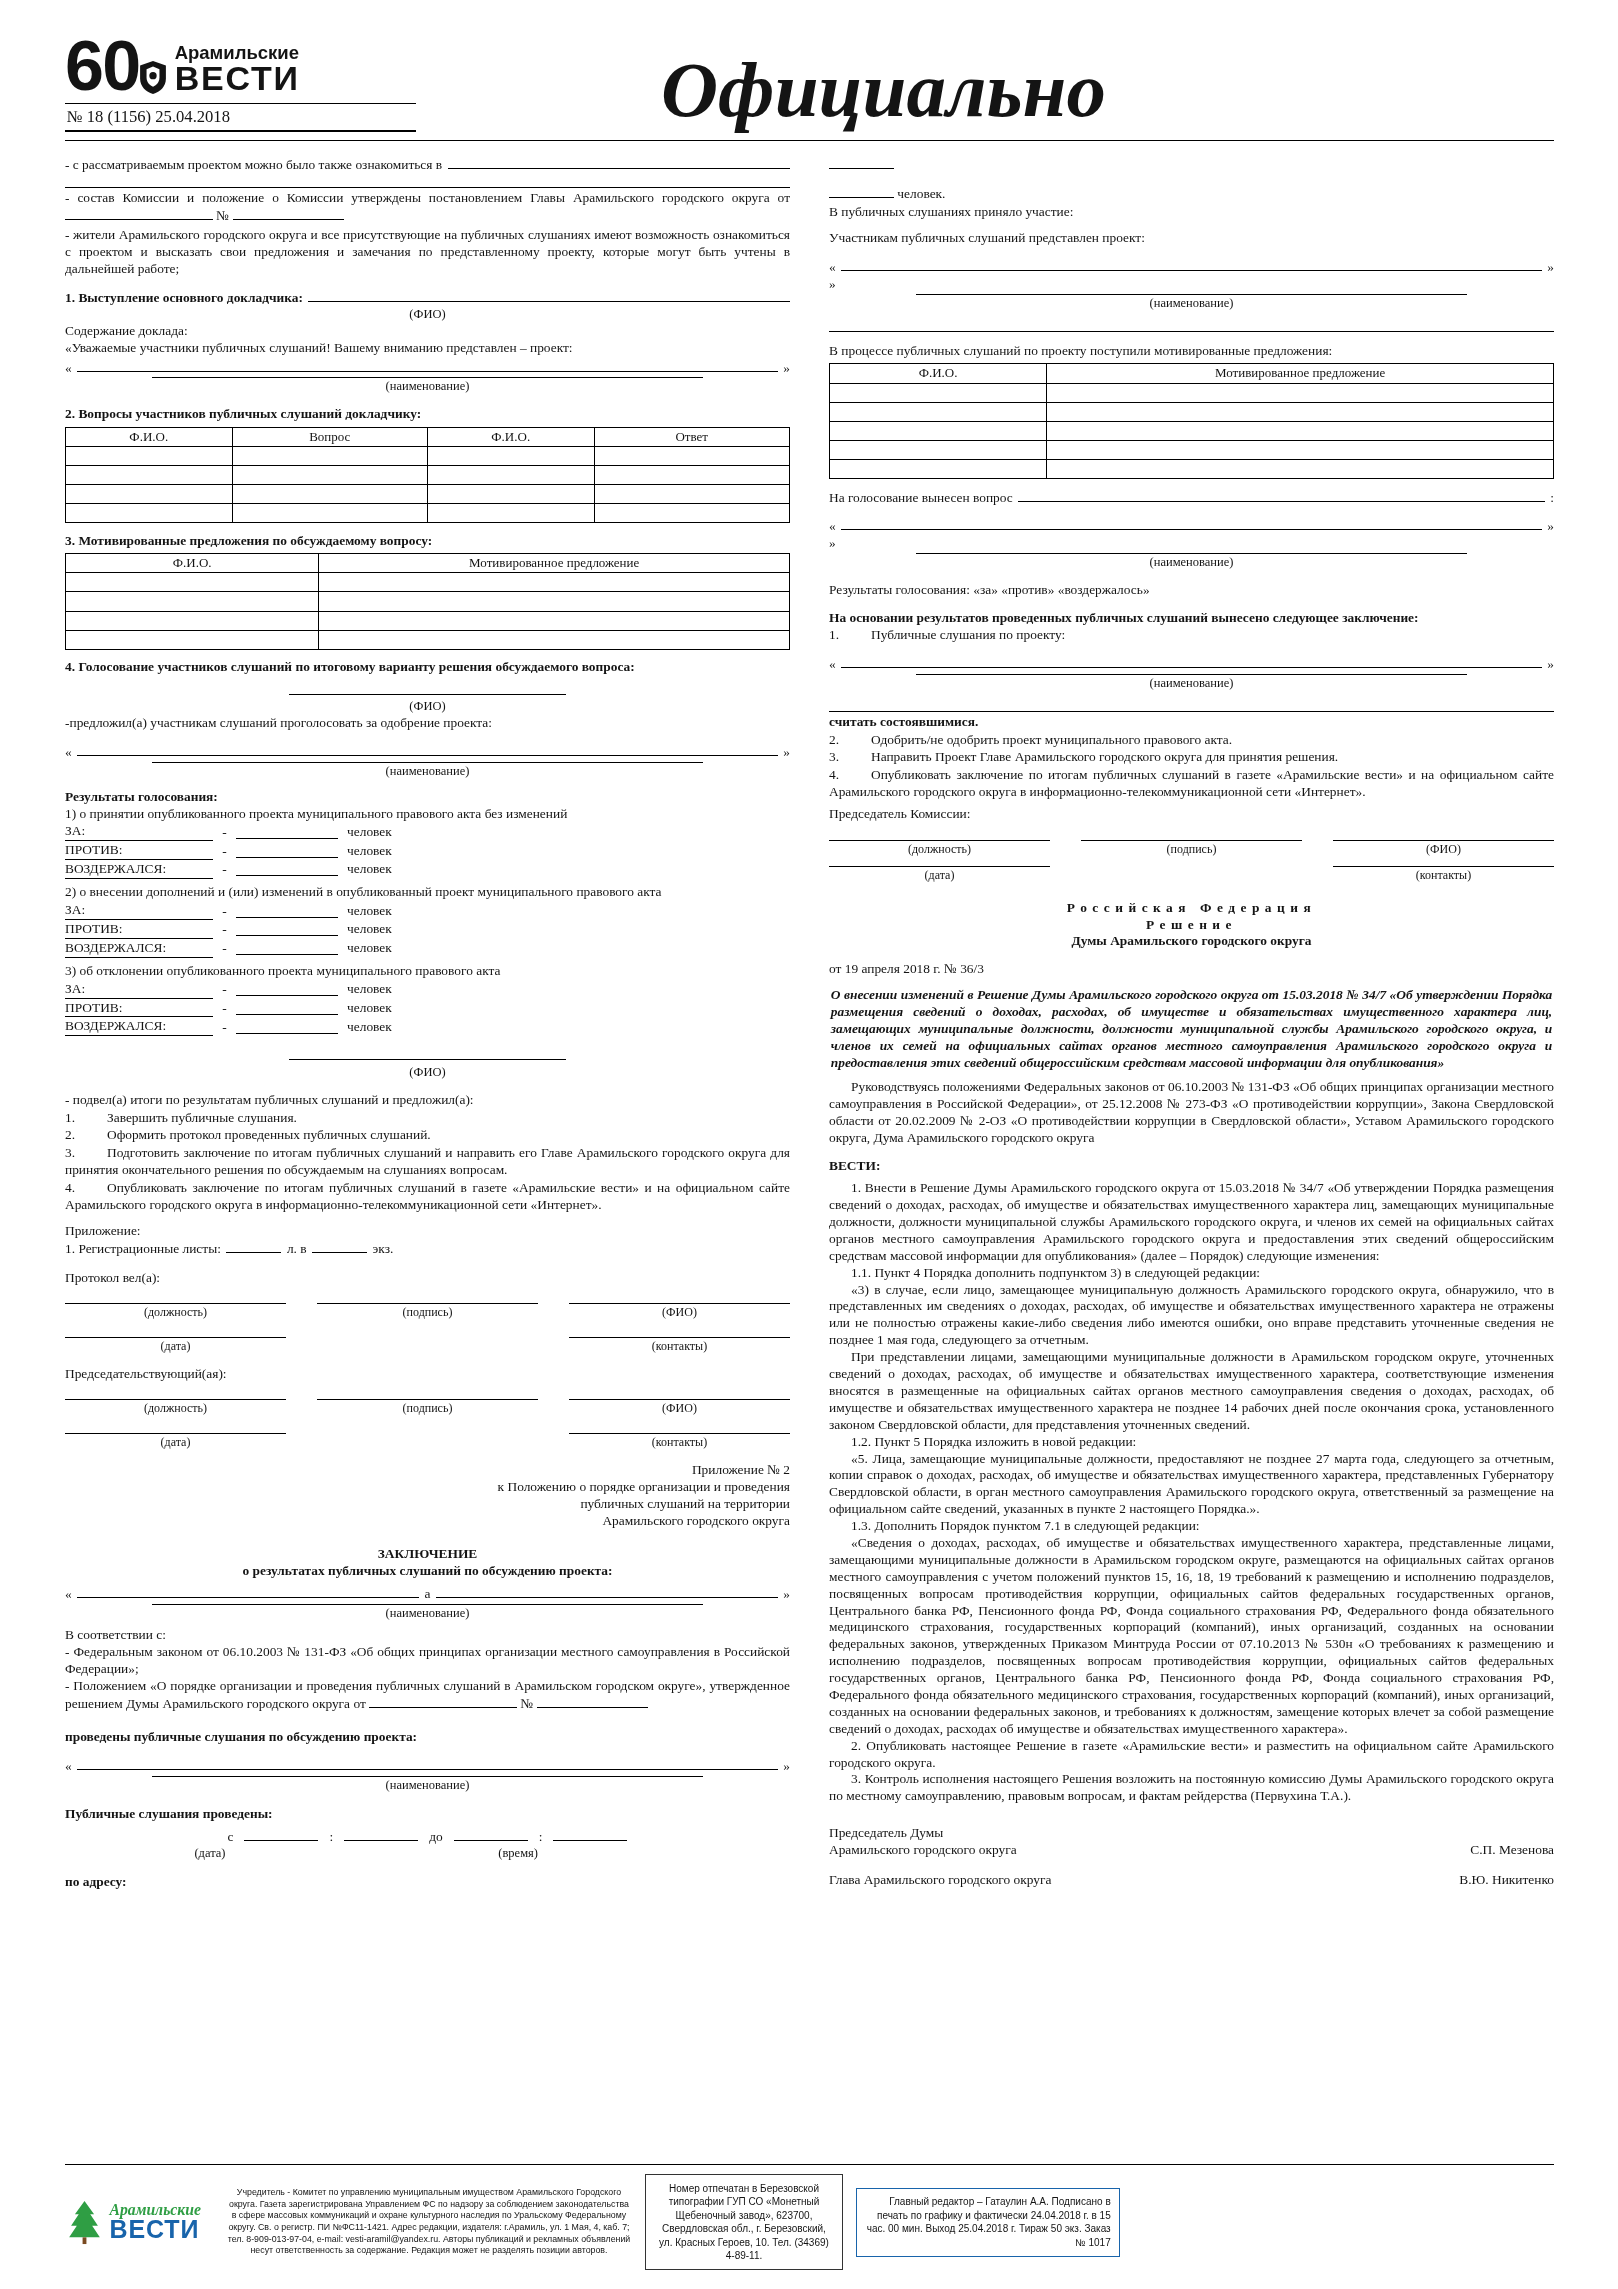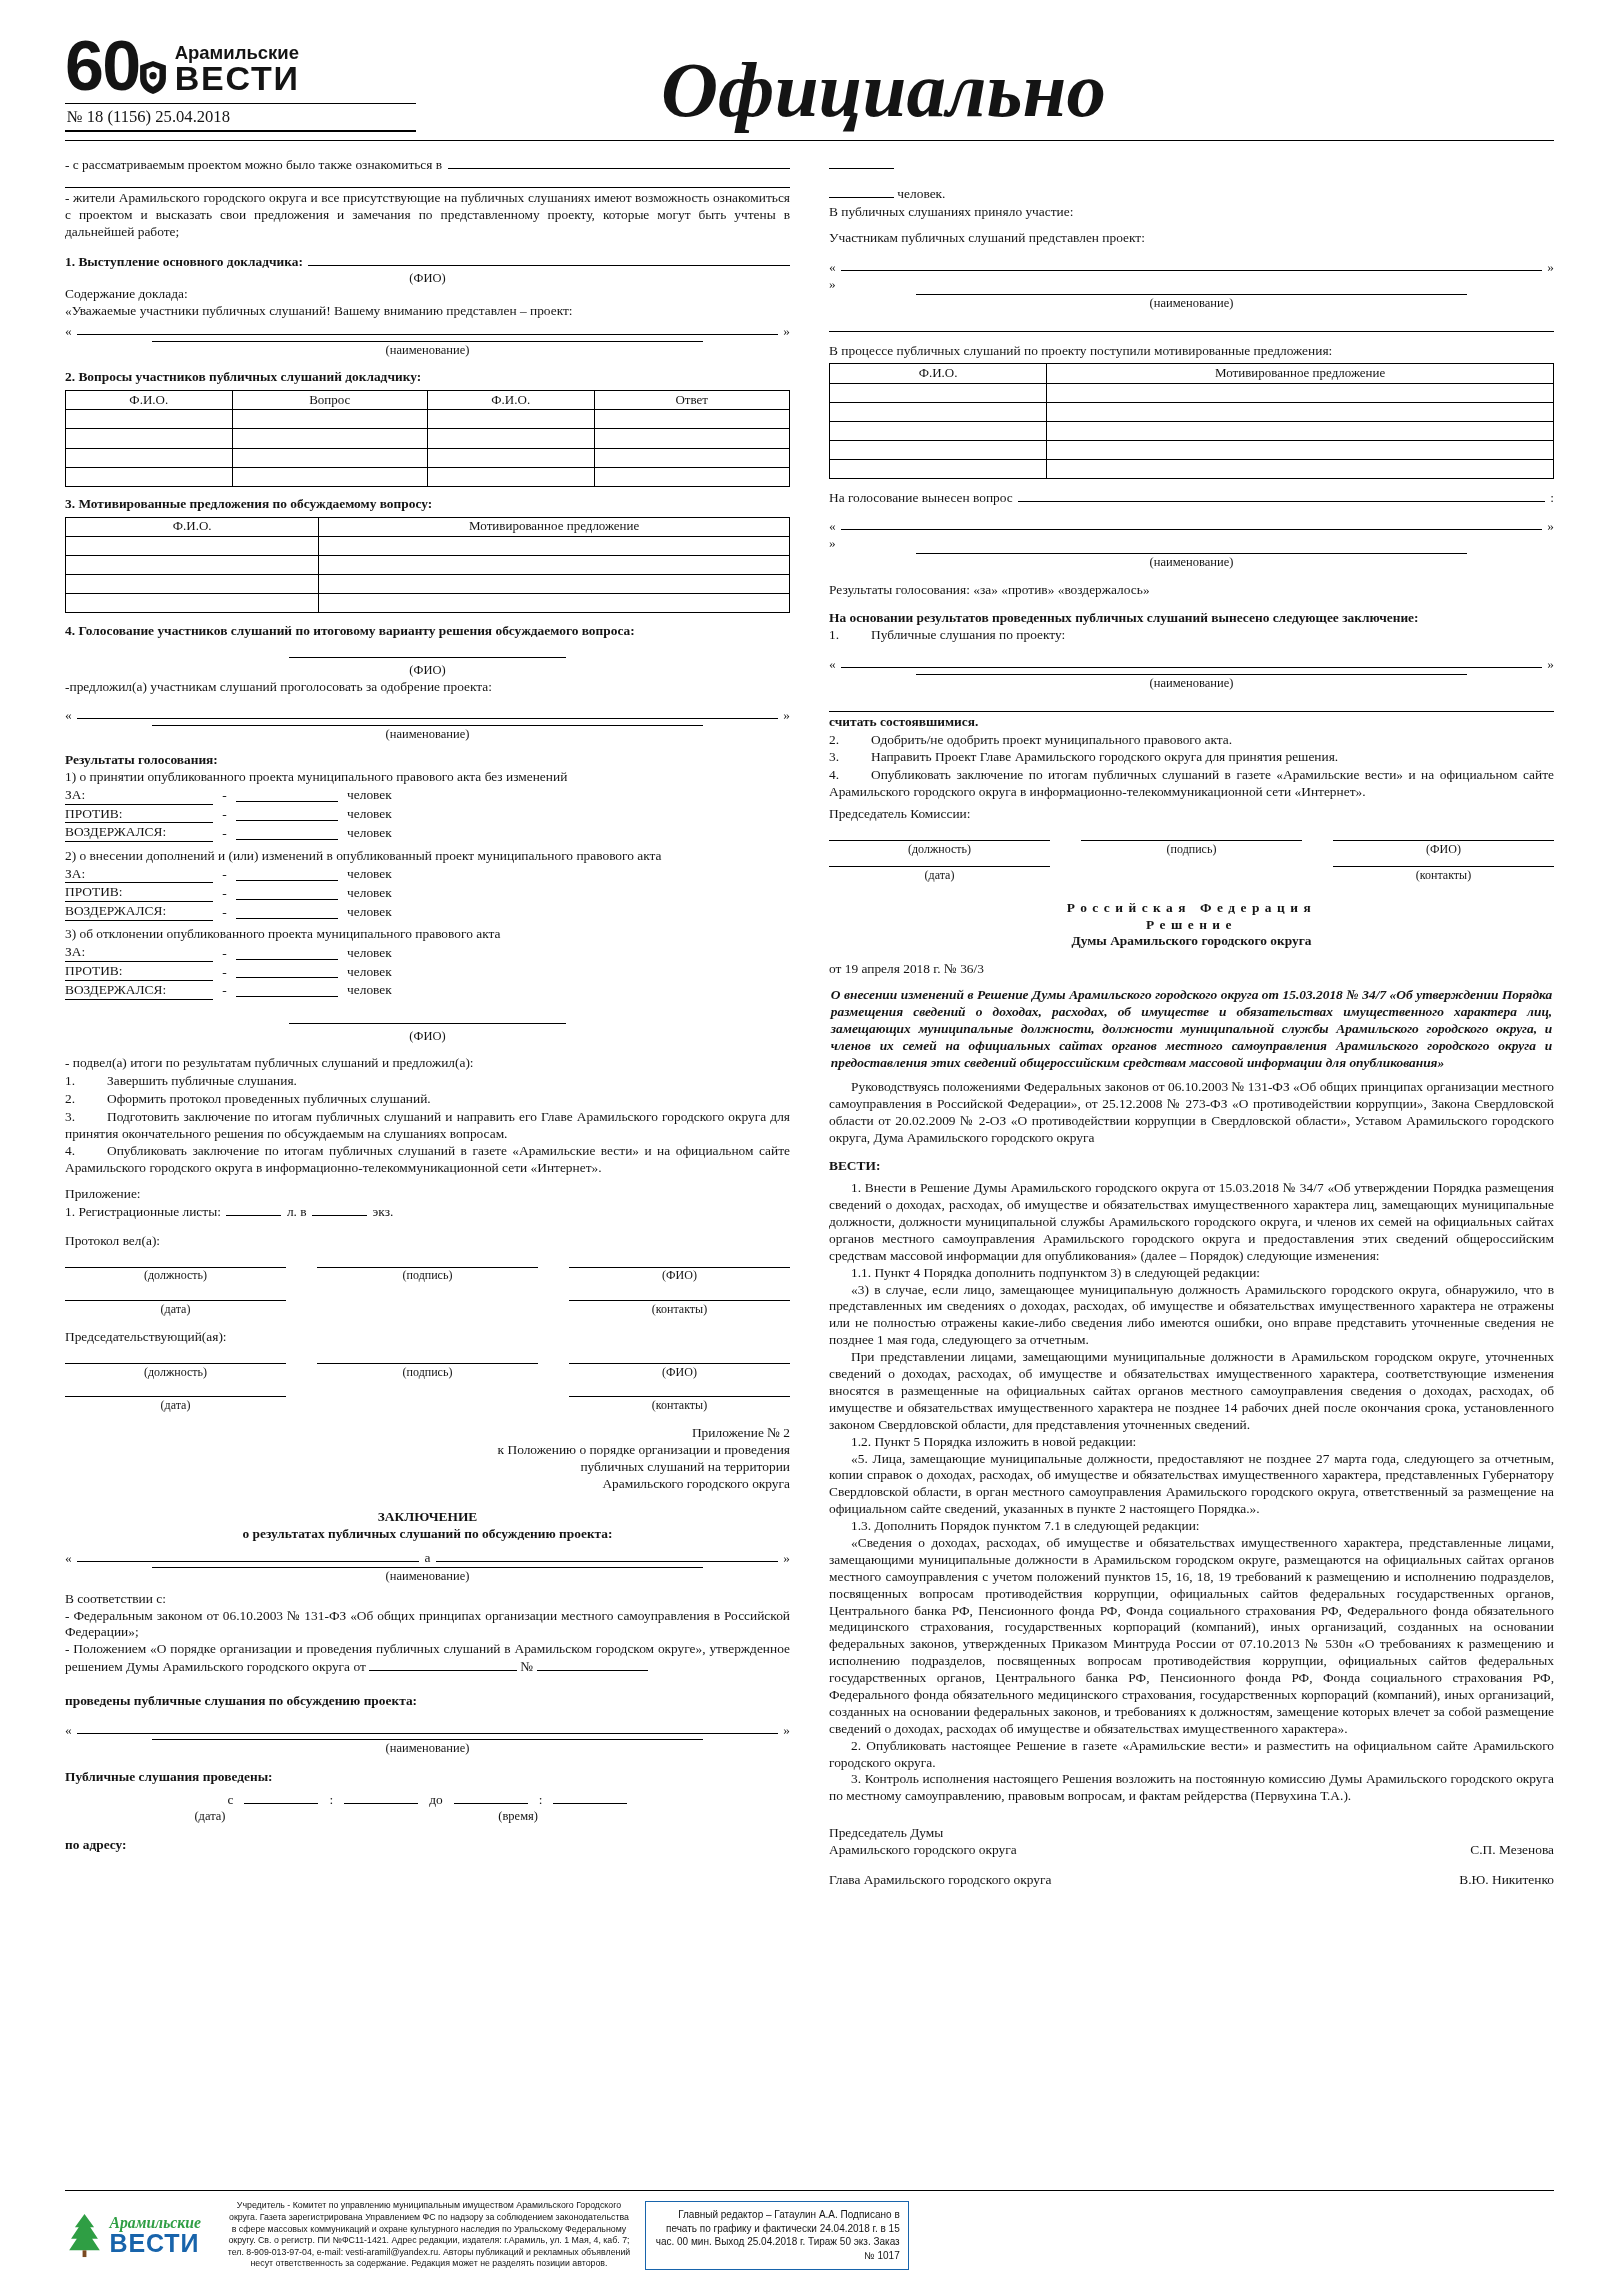--- a/index.html
+++ b/index.html
@@ -96,20 +96,26 @@
 
   <div class="cols">
 
     <div class="col">
 
       <div class="row">
         <span>- с рассматриваемым проектом можно было также ознакомиться в</span>
           <span class="fillb"></span>
       </div>
       <div class="blankline"></div>
+      <p class="just mt2">
+        <span>- состав Комиссии и положение о Комиссии утверждены постановлением Главы Арамильского городского округа от</span>
+        <span class="bl w160"></span>
+        <span>№</span>
+        <span class="bl w120"></span>
+      </p>
       <p class="just mt2">- жители Арамильского городского округа и все присутствующие на публичных слушаниях имеют возможность ознакомиться с проектом и высказать свои предложения и замечания по представленному проекту, которые могут быть учтены в дальнейшей работе;</p>
 
       <div class="row mt14">
         <span class="b">1. Выступление основного докладчика:</span>
         <span class="fillb"></span>
       </div>
       <div class="clabel">(ФИО)</div>
 
       <p>Содержание доклада:</p>
       <p class="just">«Уважаемые участники публичных слушаний! Вашему вниманию представлен – проект:</p>
@@ -506,17 +512,18 @@
       <svg width="39" height="46" viewBox="0 0 40 48">
         <path d="M20 2 L30 16 L26 16 L34 28 L28 28 L36 40 L4 40 L12 28 L6 28 L14 16 L10 16 Z" fill="#2f9e44"></path>
         <rect x="18" y="40" width="4" height="7" fill="#7a4a21"></rect>
       </svg>
       <div class="flogo-txt">
         <div class="flogo-top">Арамильские</div>
         <div class="flogo-bot">ВЕСТИ</div>
       </div>
     </div>
     <div class="ffine">Учредитель - Комитет по управлению муниципальным имуществом Арамильского Городского округа. Газета зарегистрирована Управлением ФС по надзору за соблюдением законодательства в сфере массовых коммуникаций и охране культурного наследия по Уральскому Федеральному округу. Св. о регистр. ПИ №ФС11-1421. Адрес редакции, издателя: г.Арамиль, ул. 1 Мая, 4, каб. 7; тел. 8-909-013-97-04, e-mail: vesti-aramil@yandex.ru. Авторы публикаций и рекламных объявлений несут ответственность за содержание. Редакция может не разделять позиции авторов.</div>
+    <div class="fbox print">Номер отпечатан в Березовской типографии ГУП СО «Монетный Щебеночный завод», 623700, Свердловская обл., г. Березовский, ул. Красных Героев, 10. Тел. (34369) 4-89-11.</div>
     <div class="fbox editor">Главный редактор – Гатаулин А.А. Подписано в печать по графику и фактически 24.04.2018 г. в 15 час. 00 мин. Выход 25.04.2018 г. Тираж 50 экз. Заказ № 1017</div>
   </div>
 
 </div>
 
 
 </body></html>

